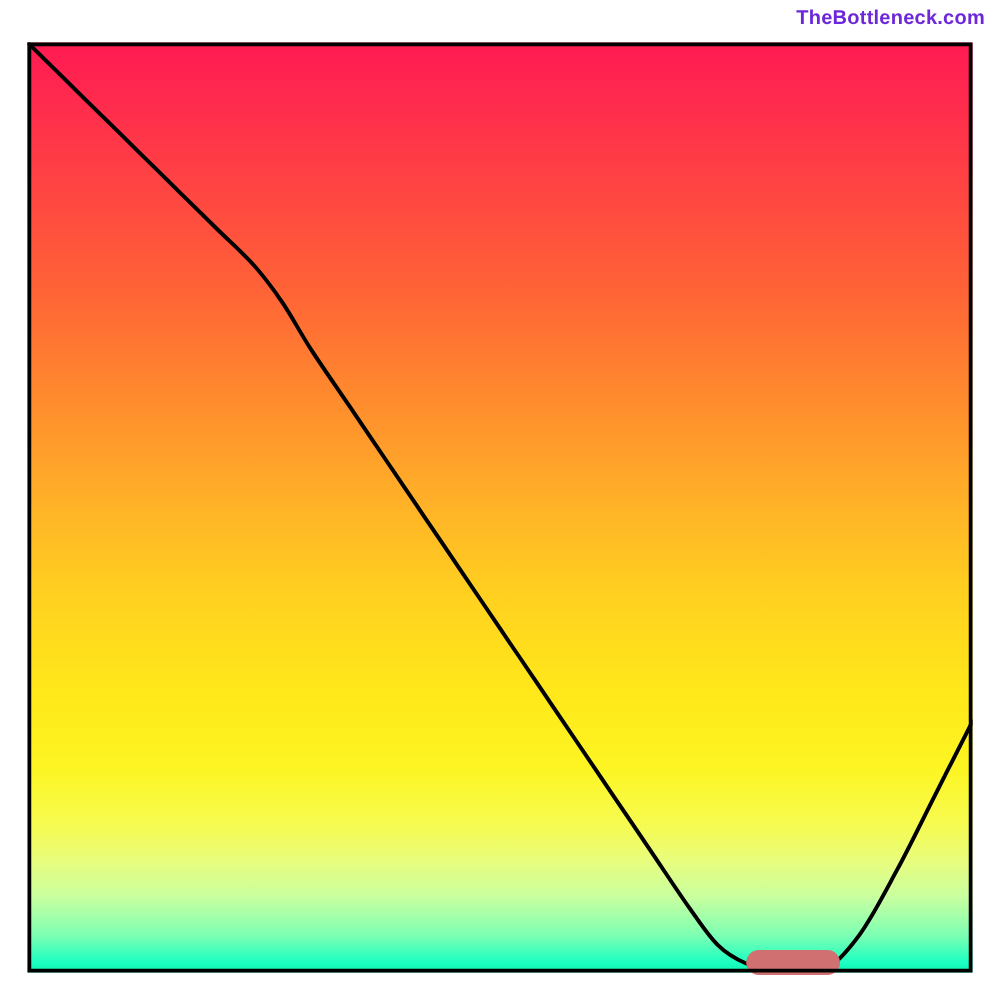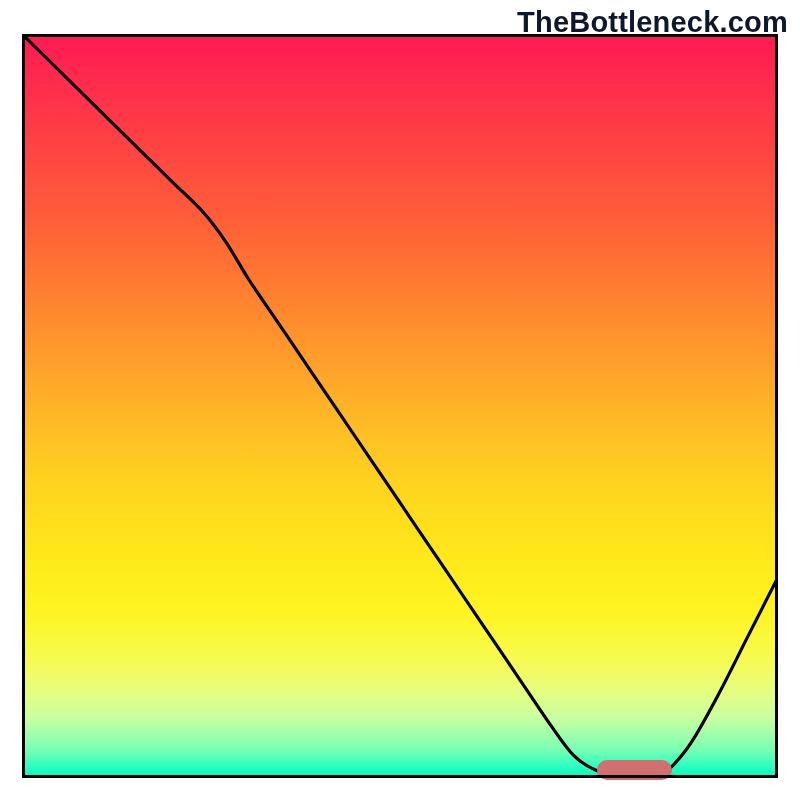--- a/index.html
+++ b/index.html
@@ -13,23 +13,23 @@
   .container {
     position: relative;
     width: 800px;
     height: 800px;
   }
   .watermark {
     position: absolute;
     top: 6px;
     right: 12px;
     font-family: Arial, Helvetica, sans-serif;
-    font-size: 29px;
+    font-size: 16px;
     font-weight: 600;
-    color: #0f172a;
+    color: #6d28d9;
     letter-spacing: 0.2px;
     z-index: 5;
   }
   .plot {
     position: absolute;
     left: 22px;
     top: 34px;
     width: 756px;
     height: 744px;
     z-index: 1;

